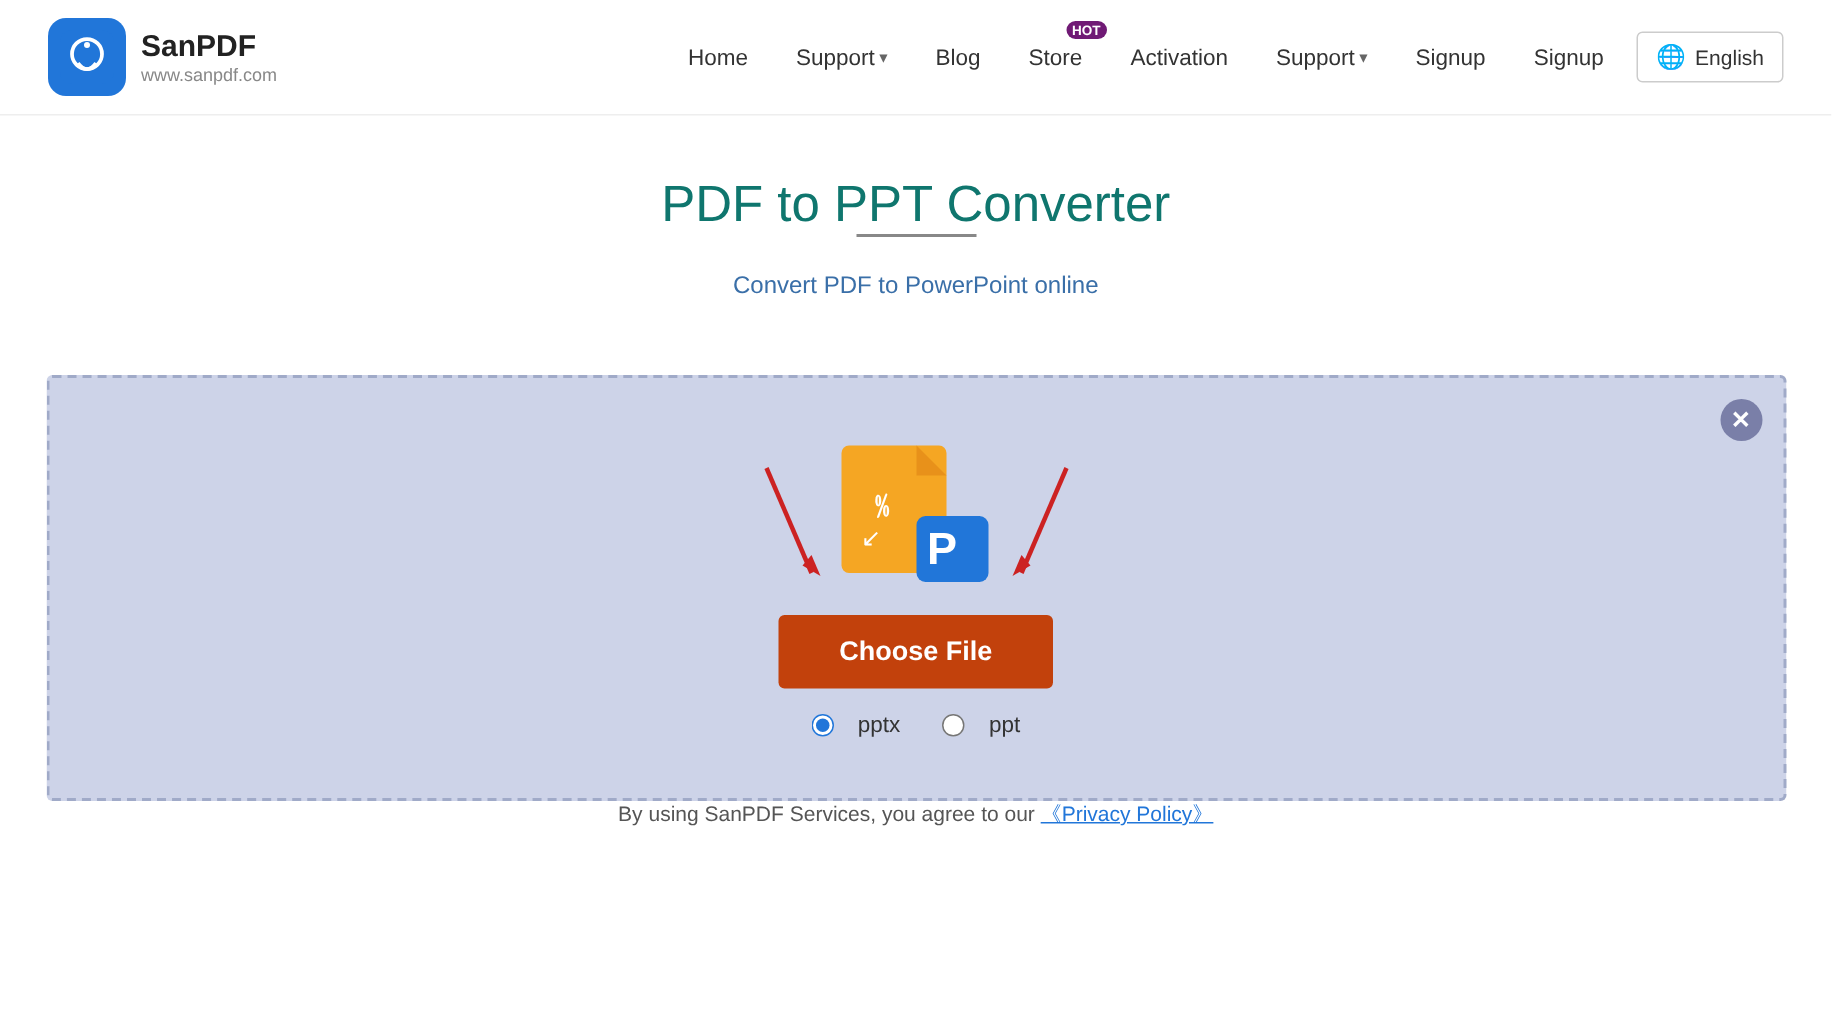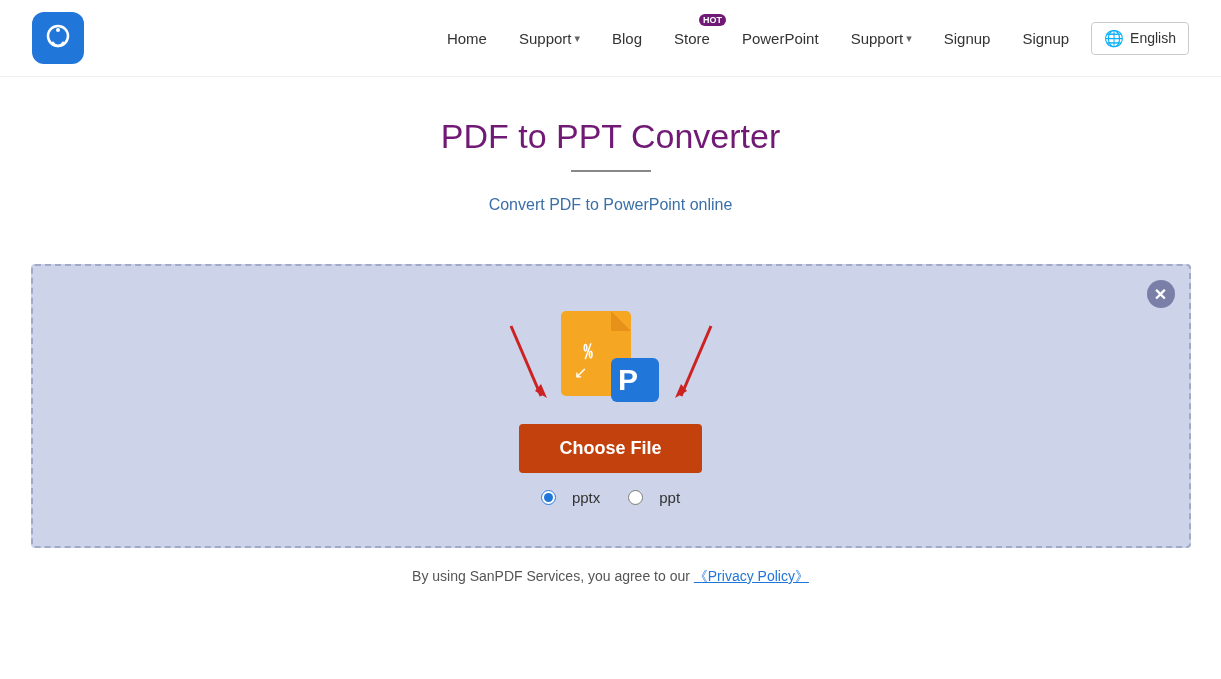--- a/index.html
+++ b/index.html
@@ -62,22 +62,21 @@
       cursor: pointer;
       margin-left: 8px;
     }
     .lang-btn .globe { font-size: 16px; color: #555; }
 
     
     .main { padding: 40px 20px 20px; text-align: center; }
     .page-title {
       font-size: 34px;
       font-weight: normal;
-      color: #701a75;
-      margin-bottom: 14px;
+      color: #0f766e;
     }
     .title-underline {
       width: 80px;
       height: 2px;
       background: #888;
       margin: 0 auto 24px;
     }
     .page-subtitle {
       font-size: 16px;
       color: #3a6fa8;
@@ -126,54 +125,57 @@
       gap: 28px;
       margin-top: 16px;
     }
     .format-option {
       display: flex; align-items: center; gap: 16px;
       font-size: 15px; color: #333;
     }
     .format-option input[type=radio] { accent-color: #2176d9; width: 15px; height: 15px; }
 
     .footer-note {
-      margin-top: 20px;
       font-size: 14px;
       color: #555;
       text-align: center;
     }
     .footer-note a { color: #2176d9; text-decoration: underline; }
   </style>
 </head>
 <body>
 
 <header class="header">
   <div class="logo-area">
     <div class="logo-icon">
       <svg viewBox="0 0 36 36" fill="none" xmlns="http://www.w3.org/2000/svg">
         <rect width="36" height="36" rx="8" fill="#2176d9"></rect>
         <ellipse cx="18" cy="16" rx="10" ry="10" fill="none" stroke="white" stroke-width="2.5"></ellipse>
         <path d="M12 22 Q18 30 24 22" stroke="white" stroke-width="2.5" fill="none"></path>
         <circle cx="18" cy="10" r="2" fill="white"></circle>
       </svg>
+    </div>
+    <div class="logo-text">
+      <span class="logo-name">SanPDF</span>
+      <span class="logo-url">www.sanpdf.com</span>
     </div>
   </div>
 
   <nav>
     <a class="nav-item">Home</a>
     <a class="nav-item">
       <span>Support</span>
       <span class="chevron">▾</span>
     </a>
     <a class="nav-item">Blog</a>
     <div class="store-wrapper">
       <a class="nav-item">Store</a>
       <span class="hot-badge">HOT</span>
     </div>
-    <a class="nav-item">PowerPoint</a>
+    <a class="nav-item">Activation</a>
     <a class="nav-item">
       <span>Support</span>
       <span class="chevron">▾</span>
     </a>
     <a class="nav-item">Signup</a>
     <a class="nav-item">Signup</a>
   </nav>
 
   <div class="lang-btn">
     <span class="globe">🌐</span>

